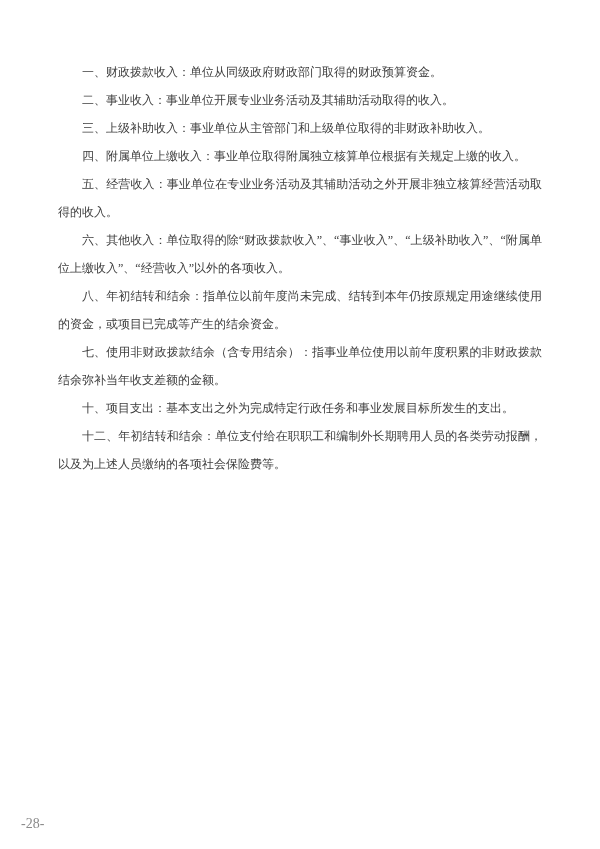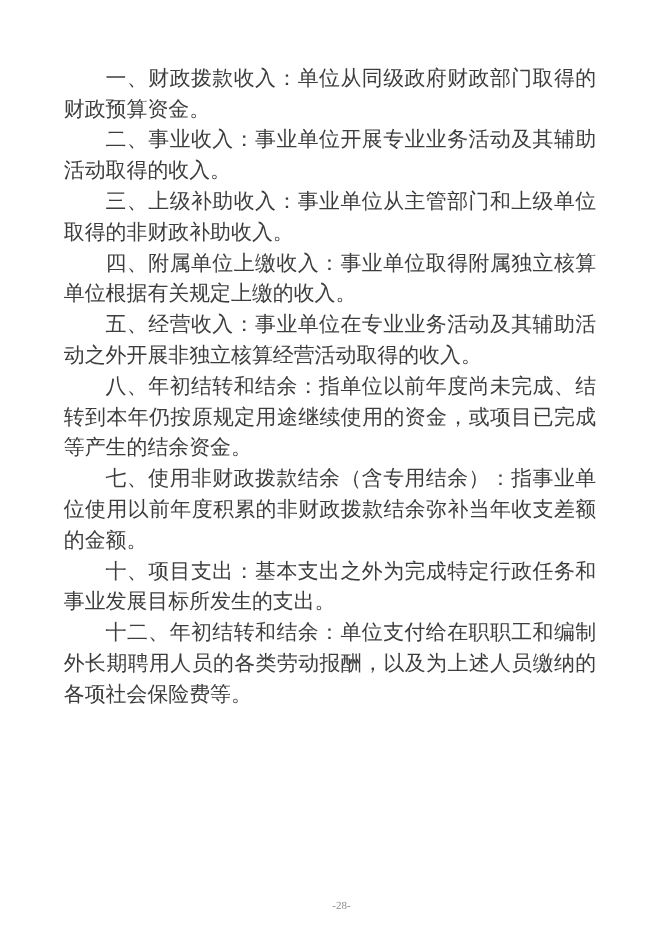--- a/index.html
+++ b/index.html
@@ -14,53 +14,53 @@
     background: #ffffff;
     overflow: hidden;
     font-family: "Liberation Serif", "DejaVu Serif", serif;
   }
   .content {
     position: absolute;
     left: 58px;
     top: 58px;
     width: 484px;
     color: #3d3d3d;
-    font-size: 19px;
+    font-size: 12px;
     line-height: 28px;
     text-align: justify;
   }
   .para {
     margin: 0;
     padding: 0;
     text-indent: 2em;
     word-break: break-all;
     text-justify: inter-character;
   }
   .page-number {
     position: absolute;
     left: 0;
     right: 0;
     top: 818px;
-    text-align: center;
-    font-size: 10px;
+    font-size: 14px;
     line-height: 12px;
     color: #8a8a8a;
     font-family: "Liberation Serif", "DejaVu Serif", serif;
     margin-left: 21px;
   }
 </style>
 </head>
 <body>
 
 <div class="page">
   <div class="content">
     <p class="para">一、财政拨款收入：单位从同级政府财政部门取得的财政预算资金。</p>
     <p class="para">二、事业收入：事业单位开展专业业务活动及其辅助活动取得的收入。</p>
     <p class="para">三、上级补助收入：事业单位从主管部门和上级单位取得的非财政补助收入。</p>
     <p class="para">四、附属单位上缴收入：事业单位取得附属独立核算单位根据有关规定上缴的收入。</p>
     <p class="para">五、经营收入：事业单位在专业业务活动及其辅助活动之外开展非独立核算经营活动取得的收入。</p>
+    <p class="para">六、其他收入：单位取得的除“财政拨款收入”、“事业收入”、“上级补助收入”、“附属单位上缴收入”、“经营收入”以外的各项收入。</p>
     <p class="para">八、年初结转和结余：指单位以前年度尚未完成、结转到本年仍按原规定用途继续使用的资金，或项目已完成等产生的结余资金。</p>
     <p class="para">七、使用非财政拨款结余（含专用结余）：指事业单位使用以前年度积累的非财政拨款结余弥补当年收支差额的金额。</p>
     <p class="para">十、项目支出：基本支出之外为完成特定行政任务和事业发展目标所发生的支出。</p>
     <p class="para">十二、年初结转和结余：单位支付给在职职工和编制外长期聘用人员的各类劳动报酬，以及为上述人员缴纳的各项社会保险费等。</p>
   </div>
   <div class="page-number">-28-</div>
 </div>
 
 </body></html>

